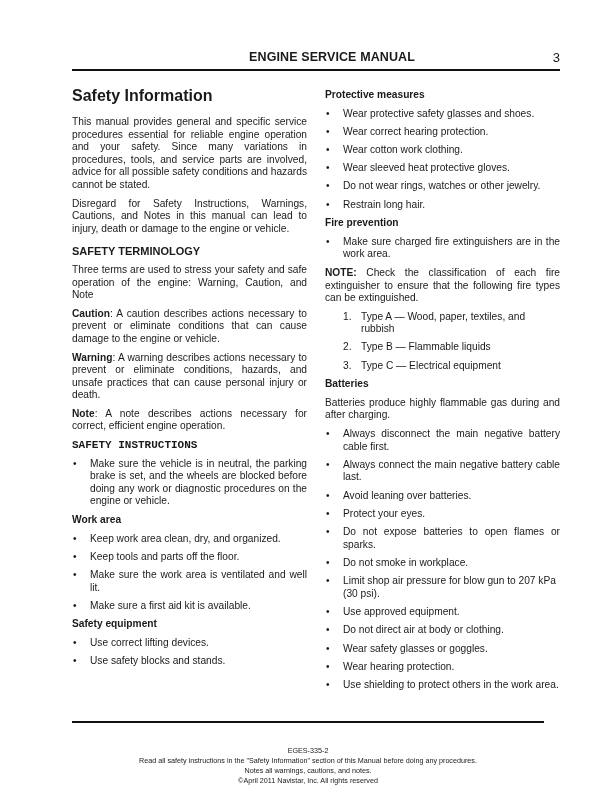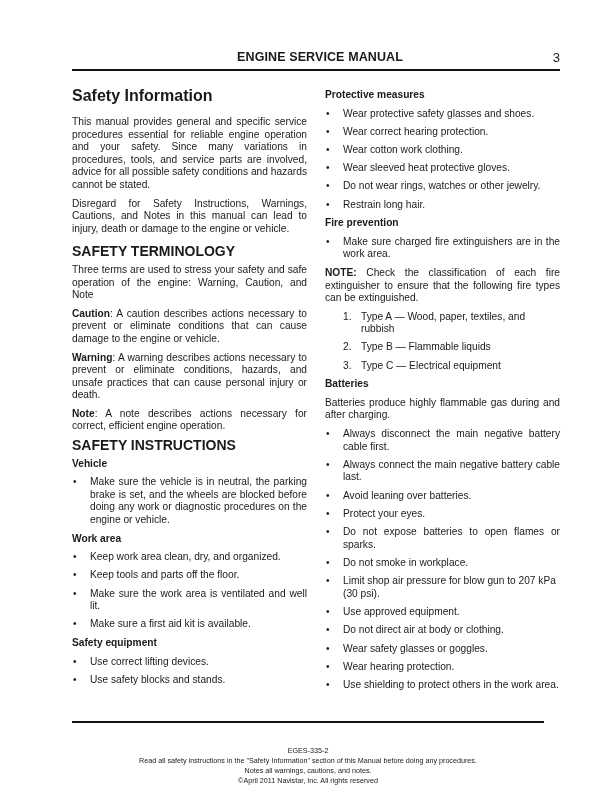--- a/index.html
+++ b/index.html
@@ -17,21 +17,21 @@
     }
     .header {
       position: absolute;
       left: 72px;
       top: 48px;
       width: 488px;
       height: 22px;
     }
     .header-title {
       position: absolute;
-      left: 4px;
+      left: 16px;
       width: 100%;
       text-align: center;
       top: 2px;
       font-weight: bold;
       font-size: 12.5px;
       letter-spacing: 0.1px;
     }
     .page-num {
       position: absolute;
       right: 0;
@@ -58,21 +58,21 @@
       font-size: 16px;
       font-weight: bold;
       margin: 0 0 10px 0;
       line-height: 20px;
     }
     p {
       margin: 0 0 6px 0;
       text-align: justify;
     }
     h2 {
-      font-size: 14px;
+      font-size: 11px;
       font-weight: bold;
       margin: 10px 0 6px 0;
       text-transform: uppercase;
     }
     h3 {
       font-size: 10.2px;
       font-weight: bold;
       margin: 0 0 6px 0;
     }
     ul.bullets {
@@ -137,23 +137,22 @@
   <h1>Safety Information</h1>
   <p>This manual provides general and specific service procedures essential for reliable engine operation and your safety.  Since many variations in procedures, tools, and service parts are involved, advice for all possible safety conditions and hazards cannot be stated.</p>
   <p>Disregard for Safety Instructions, Warnings, Cautions, and Notes in this manual can lead to injury, death or damage to the engine or vehicle.</p>
 
   <h2>SAFETY TERMINOLOGY</h2>
   <p>Three terms are used to stress your safety and safe operation of the engine: Warning, Caution, and Note</p>
   <p><span class="bold">Caution</span><span>:  A caution describes actions necessary to prevent or eliminate conditions that can cause damage to the engine or vehicle.</span></p>
   <p><span class="bold">Warning</span><span>:  A warning describes actions necessary to prevent or eliminate conditions, hazards, and unsafe practices that can cause personal injury or death.</span></p>
   <p><span class="bold">Note</span><span>: A note describes actions necessary for correct, efficient engine operation.</span></p>
 
-  <h2 style="margin-top:4px;">SAFETY INSTRUCTIONS</h2>
-
-  <h3>Vehicle</h3>
+  <h2 style="margin-top:4px;font-family:Liberation Mono, monospace;">SAFETY INSTRUCTIONS</h2>
+
   <ul class="bullets">
     <li><span class="bullet">•</span><span>Make sure the vehicle is in neutral, the parking brake is set, and the wheels are blocked before doing any work or diagnostic procedures on the engine or vehicle.</span></li>
   </ul>
 
   <h3>Work area</h3>
   <ul class="bullets">
     <li><span class="bullet">•</span><span>Keep work area clean, dry, and organized.</span></li>
     <li><span class="bullet">•</span><span>Keep tools and parts off the floor.</span></li>
     <li><span class="bullet">•</span><span>Make sure the work area is ventilated and well lit.</span></li>
     <li><span class="bullet">•</span><span>Make sure a first aid kit is available.</span></li>

